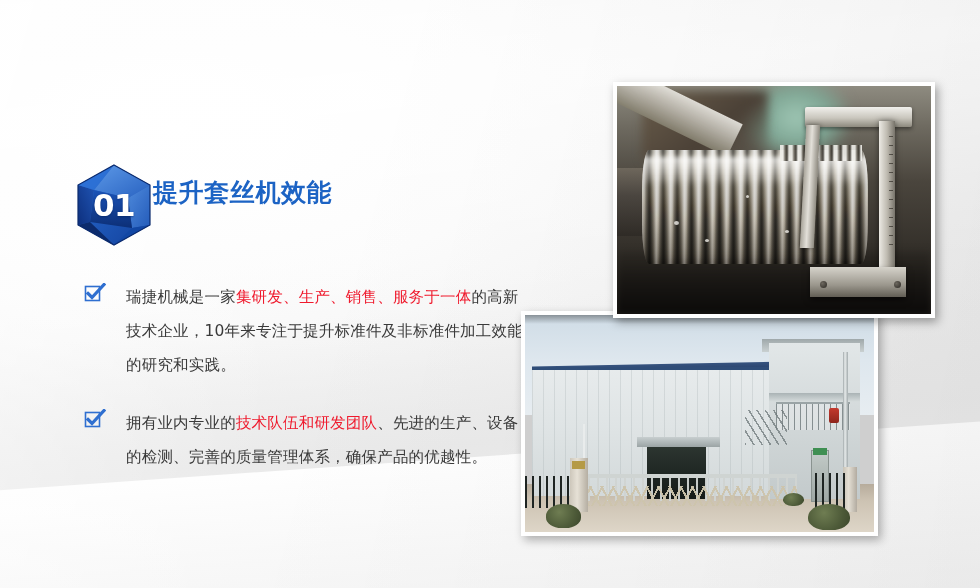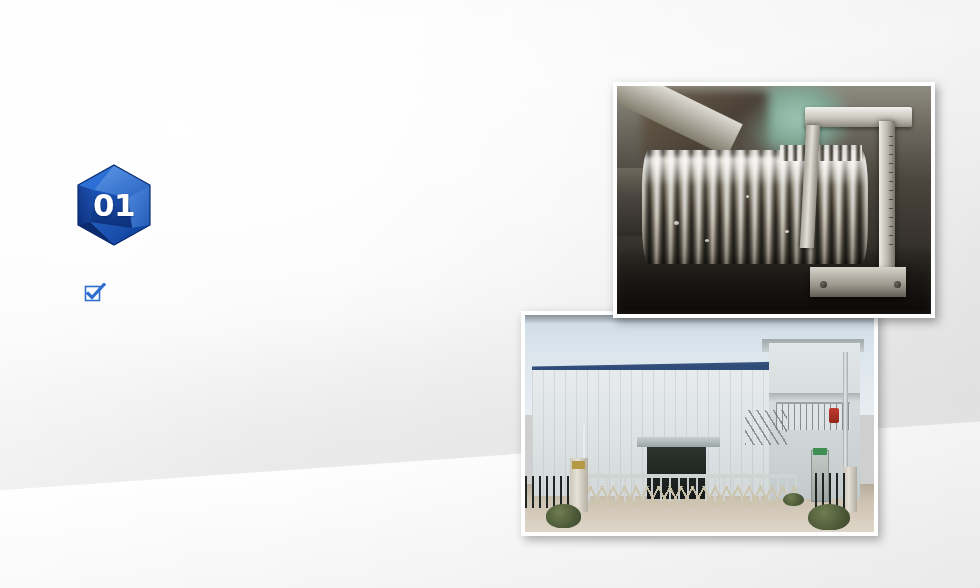--- a/index.html
+++ b/index.html
@@ -468,32 +468,43 @@
         <polygon points="20,26 54,34 58,64 16,58" fill="url(#f4)" opacity="0.92"></polygon>
         <polygon points="4,61 16,58 40,81" fill="#0a2664" opacity="0.9"></polygon>
         <polygon points="40,81 58,64 76,61" fill="#1247a4" opacity="0.9"></polygon>
         <polygon points="40,1 20,26 4,21" fill="#2f75da" opacity="0.7"></polygon>
         <polygon points="40,1 76,21 76,61 40,81 4,61 4,21" fill="none" stroke="#0b2a6d" stroke-width="1.2"></polygon>
       </svg>
       <div class="badge-num">01</div>
     </div>
 
     <div class="headline">
+      <span class="hl-line">提升套丝机效能</span>
     </div>
 
     <div class="bullets">
-
 
       <div class="bullet">
         <span class="bullet-icon">
           <svg width="22" height="20" viewBox="0 0 22 20" xmlns="http://www.w3.org/2000/svg">
             <rect x="1.5" y="3.5" width="14" height="14" fill="none" stroke="#2f6fd0" stroke-width="1.6"></rect>
             <path d="M4 10.5 L8 14.5 L20 1.5" fill="none" stroke="#2f6fd0" stroke-width="3.2" stroke-linecap="square"></path>
           </svg>
         </span>
+        <span class="bullet-text"><span>瑞捷机械是一家</span><span class="hi">集研发、生产、销售、服务于一体</span><span>的高新技术企业，10年来专注于提升标准件及非标准件加工效能的研究和实践。</span></span>
+      </div>
+
+      <div class="bullet">
+        <span class="bullet-icon">
+          <svg width="22" height="20" viewBox="0 0 22 20" xmlns="http://www.w3.org/2000/svg">
+            <rect x="1.5" y="3.5" width="14" height="14" fill="none" stroke="#2f6fd0" stroke-width="1.6"></rect>
+            <path d="M4 10.5 L8 14.5 L20 1.5" fill="none" stroke="#2f6fd0" stroke-width="3.2" stroke-linecap="square"></path>
+          </svg>
+        </span>
+        <span class="bullet-text"><span>拥有业内专业的</span><span class="hi">技术队伍和研发团队</span><span>、先进的生产、设备的检测、完善的质量管理体系，确保产品的优越性。</span></span>
       </div>
 
     </div>
   </div>
 
   <div class="photo photo-bottom">
     <div class="photo-inner">
       <div class="fac-sky"></div>
       <div class="fac-ground"></div>
       <div class="fac-roofline"></div>

